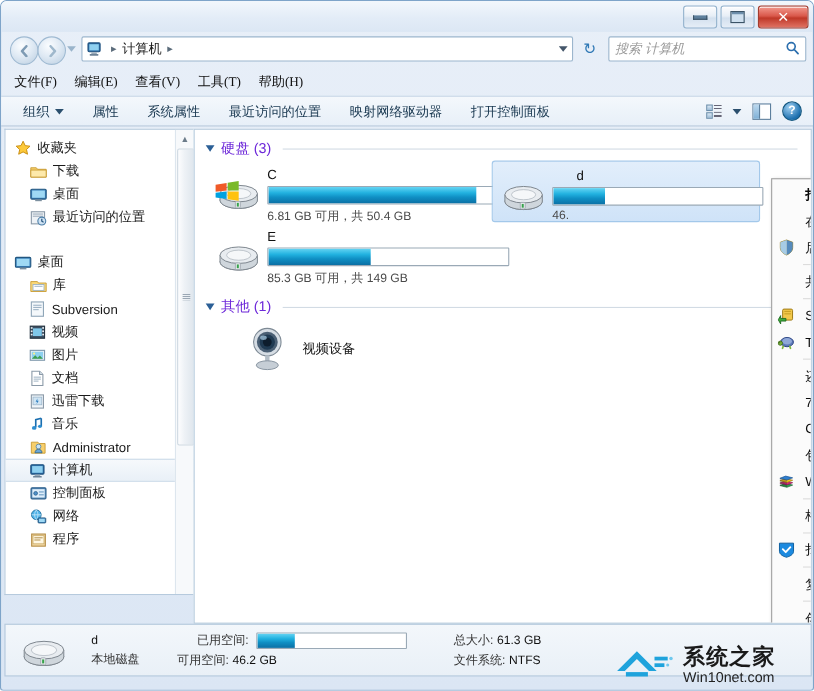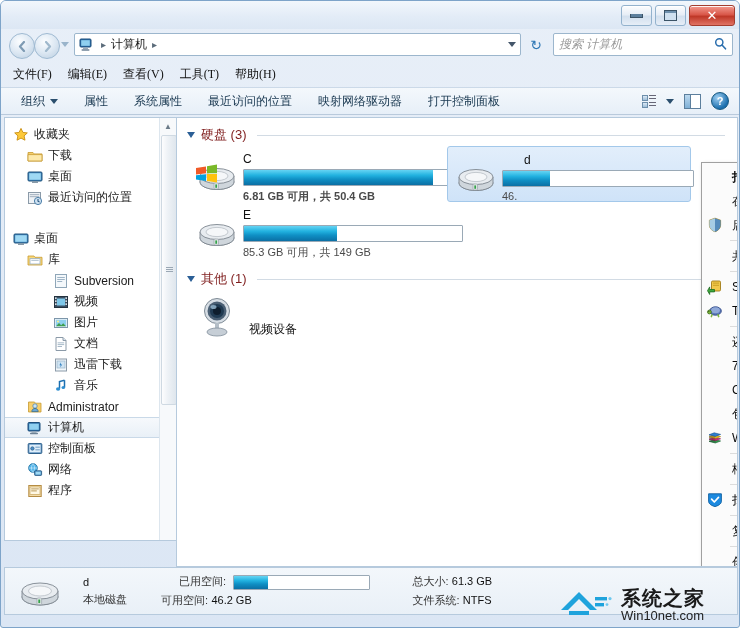--- a/index.html
+++ b/index.html
@@ -102,53 +102,53 @@
   
   #body { position:absolute; left:3px; top:116px; width:734px; height:450px; display:flex; }
   #sidebar {
     width:172px; height:424px; background:#fff; border:1px solid #b6cadd; border-right:none;
     box-sizing:border-box; position:relative; overflow:hidden;
   }
   .navitem { display:flex; align-items:center; height:21px; padding-left:8px; font-size:12px; color:#1a1a1a; white-space:nowrap; }
   .navitem.sel { background:linear-gradient(180deg,#f6f9fc,#e9f0f7); border:1px solid #c9d9e8; border-left:none; border-right:none; height:21px; box-sizing:border-box; }
   .navitem .ico { width:16px;height:16px;margin-right:5px;flex:0 0 16px;position:relative; }
   .ind1 { padding-left:22px; }
-  .ind2 { padding-left:48px; }
+  .ind2 { padding-left:21px; }
 
   #vscroll { position:absolute; right:0; top:0; width:16px; height:450px; background:#f7f9fb; border-left:1px solid #dde6ee; }
   .sbarrow { width:16px;height:16px; display:flex;align-items:center;justify-content:center; color:#6b7b89; font-size:8px; }
   #sbthumb {
     position:absolute; left:1px; top:17px; width:14px; height:268px;
     background:linear-gradient(90deg,#fdfdfe,#eef2f6 40%,#dfe6ed 100%);
     border:1px solid #cfd9e2; border-radius:2px;
     display:flex;align-items:center;justify-content:center;
   }
   #sbthumb i { display:block;width:7px;height:6px;
     background:repeating-linear-gradient(180deg,#9aa7b4 0 1px,transparent 1px 2px); }
 
   #content {
     flex:1; height:450px; background:#fff; border:1px solid #b6cadd;
     box-sizing:border-box; position:relative; overflow:hidden;
   }
   .grouphdr { display:flex; align-items:center; padding:8px 12px 2px 10px; }
   .grouphdr .gtri { width:0;height:0;border-left:4px solid transparent;border-right:4px solid transparent;border-top:6px solid #2b5f96; margin-right:6px; }
-  .grouphdr .gtxt { color:#7f1d1d; font-size:13px; white-space:nowrap; }
+  .grouphdr .gtxt { color:#6d28d9; font-size:13px; white-space:nowrap; }
   .grouphdr .grule { flex:1; height:1px; background:#d2dbe4; margin-left:10px; }
 
   .tilerow { display:flex; padding-left:12px; }
   .tile { width:258px; height:56px; display:flex; align-items:flex-start; padding:4px; box-sizing:border-box; }
   .tile.sel { background:linear-gradient(180deg,#e2eefb,#cfe3f8); border:1px solid #a3c8ea; border-radius:3px; }
   .drvicon { width:46px;height:40px; flex:0 0 46px; position:relative; margin-top:6px; }
   .tileinfo { padding-left:4px; padding-top:2px; }
   .tilename { font-size:12px; color:#111; margin-bottom:3px; }
   .bar { width:218px; height:15px; background:#fff; border:1px solid #9aa9b6; border-radius:1px; overflow:hidden; }
   .barfill { height:100%; background:linear-gradient(180deg,#65d4f3 0%, #22b2e0 35%, #0f8fc4 62%, #0b6fa4 100%); }
   .tilesub { font-size:11px; color:#4a4a4a; margin-top:3px; }
 
-  .othertile { display:flex; align-items:flex-end; padding:6px 0 0 20px; }
+  .othertile { display:flex; align-items:center; padding:6px 0 0 20px;margin-left:26px; }
   .camicon { width:40px;height:42px; position:relative; margin-right:12px; }
   .othername { font-size:12px; color:#111; }
 
   
   #status {
     position:absolute; left:3px; top:566px; width:734px; height:48px;
     background:linear-gradient(180deg,#f3f7fb 0%, #e9f0f7 100%);
     border:1px solid #b6cadd; box-sizing:border-box;
     display:flex; align-items:center; padding-left:10px;
   }
@@ -514,21 +514,21 @@
                 <path d="M3 19.3 L13 18.2 L13 25 L3 23.6z" fill="#00a2e0"></path>
                 <path d="M14 18.1 L24 18.1 L24 26.6 L14 25.1z" fill="#ffc20e"></path>
               </g>
             </svg>
           </span>
           <span class="tileinfo">
             <span class="tilename" style="display:block;">C</span>
             <span class="bar" style="display:block;">
               <i class="barfill" style="display:block;width:86.5%;"></i>
             </span>
-            <span class="tilesub" style="display:block;font-weight:bold;">6.81 GB 可用，共 50.4 GB</span>
+            <span class="tilesub" style="display:block;">6.81 GB 可用，共 50.4 GB</span>
           </span>
         </div>
 
         <div class="tile sel" style="width:244px;">
           <span class="drvicon">
             <svg width="46" height="40" viewBox="0 0 46 40">
               <ellipse cx="24" cy="26" rx="17" ry="7.5" fill="#b9c2c9" stroke="#7d868e" stroke-width="0.9"></ellipse>
               <path d="M7 20v6c0 4.1 7.6 7.5 17 7.5s17-3.4 17-7.5v-6z" fill="#cfd6dc" stroke="#7d868e" stroke-width="0.9"></path>
               <ellipse cx="24" cy="20" rx="17" ry="7.5" fill="#e8ecf0" stroke="#7d868e" stroke-width="0.9"></ellipse>
               <ellipse cx="24" cy="20" rx="11" ry="4.6" fill="#f5f7f9" stroke="#b0b8bf" stroke-width="0.7"></ellipse>

